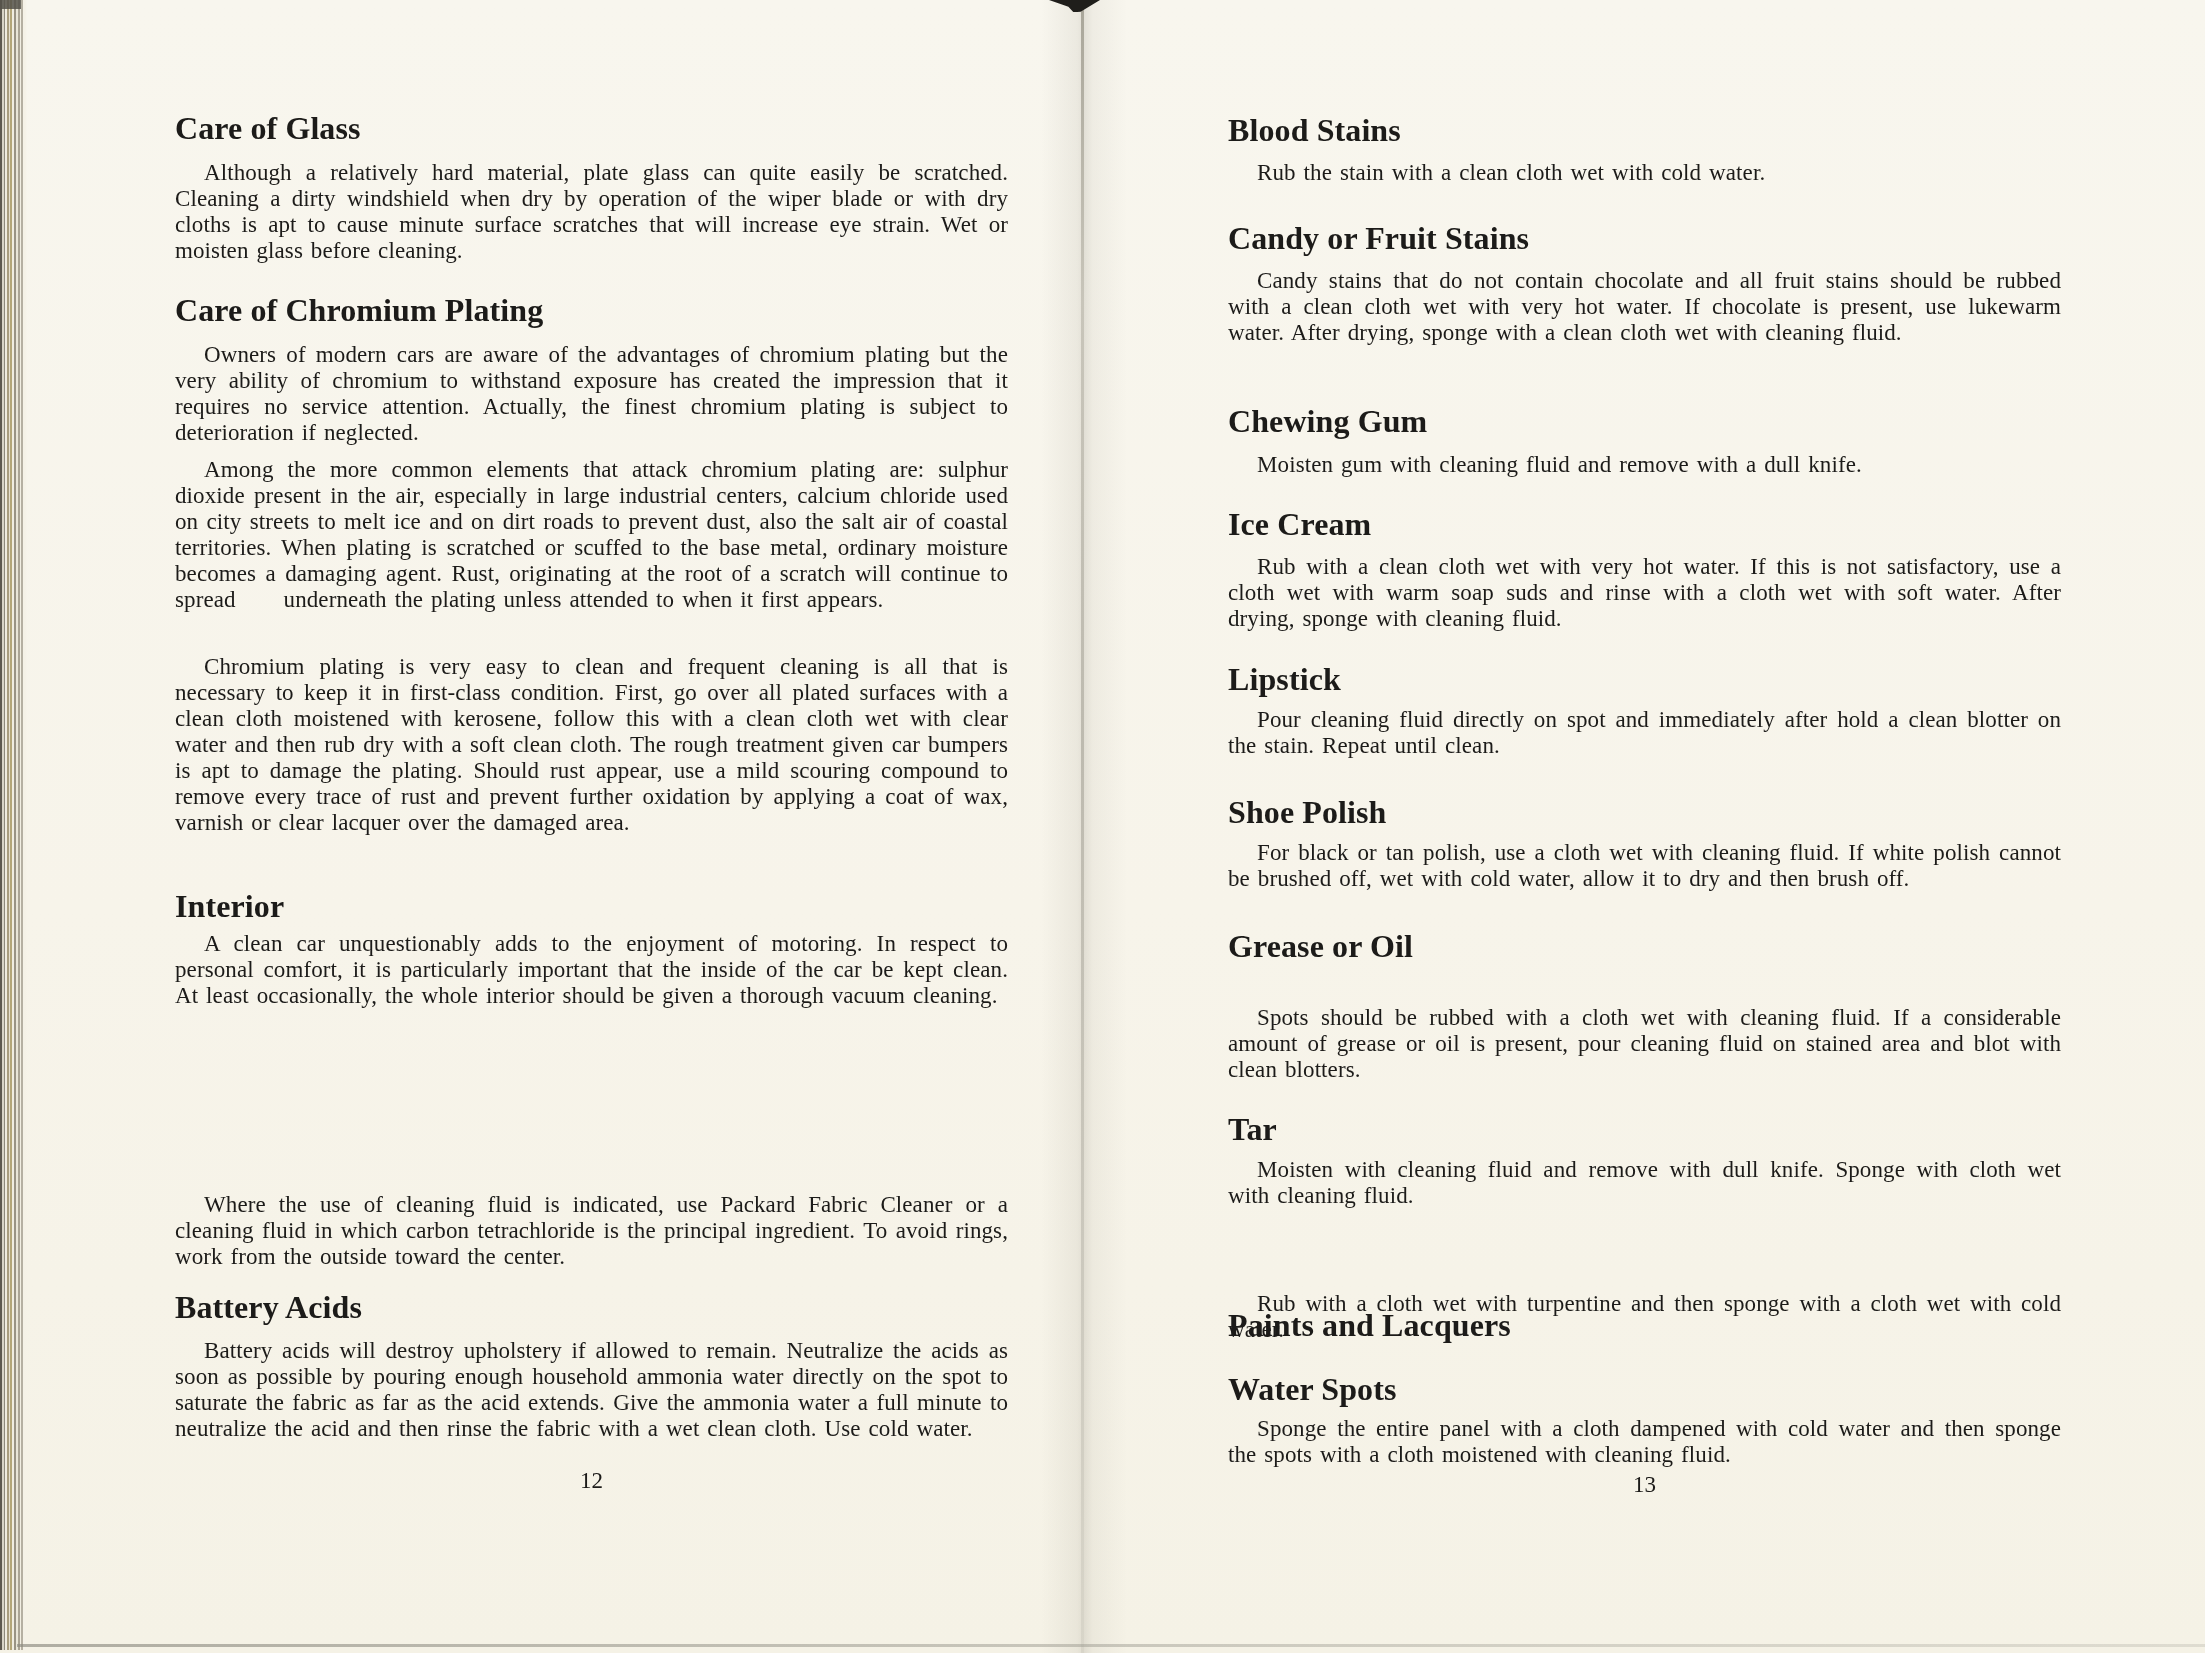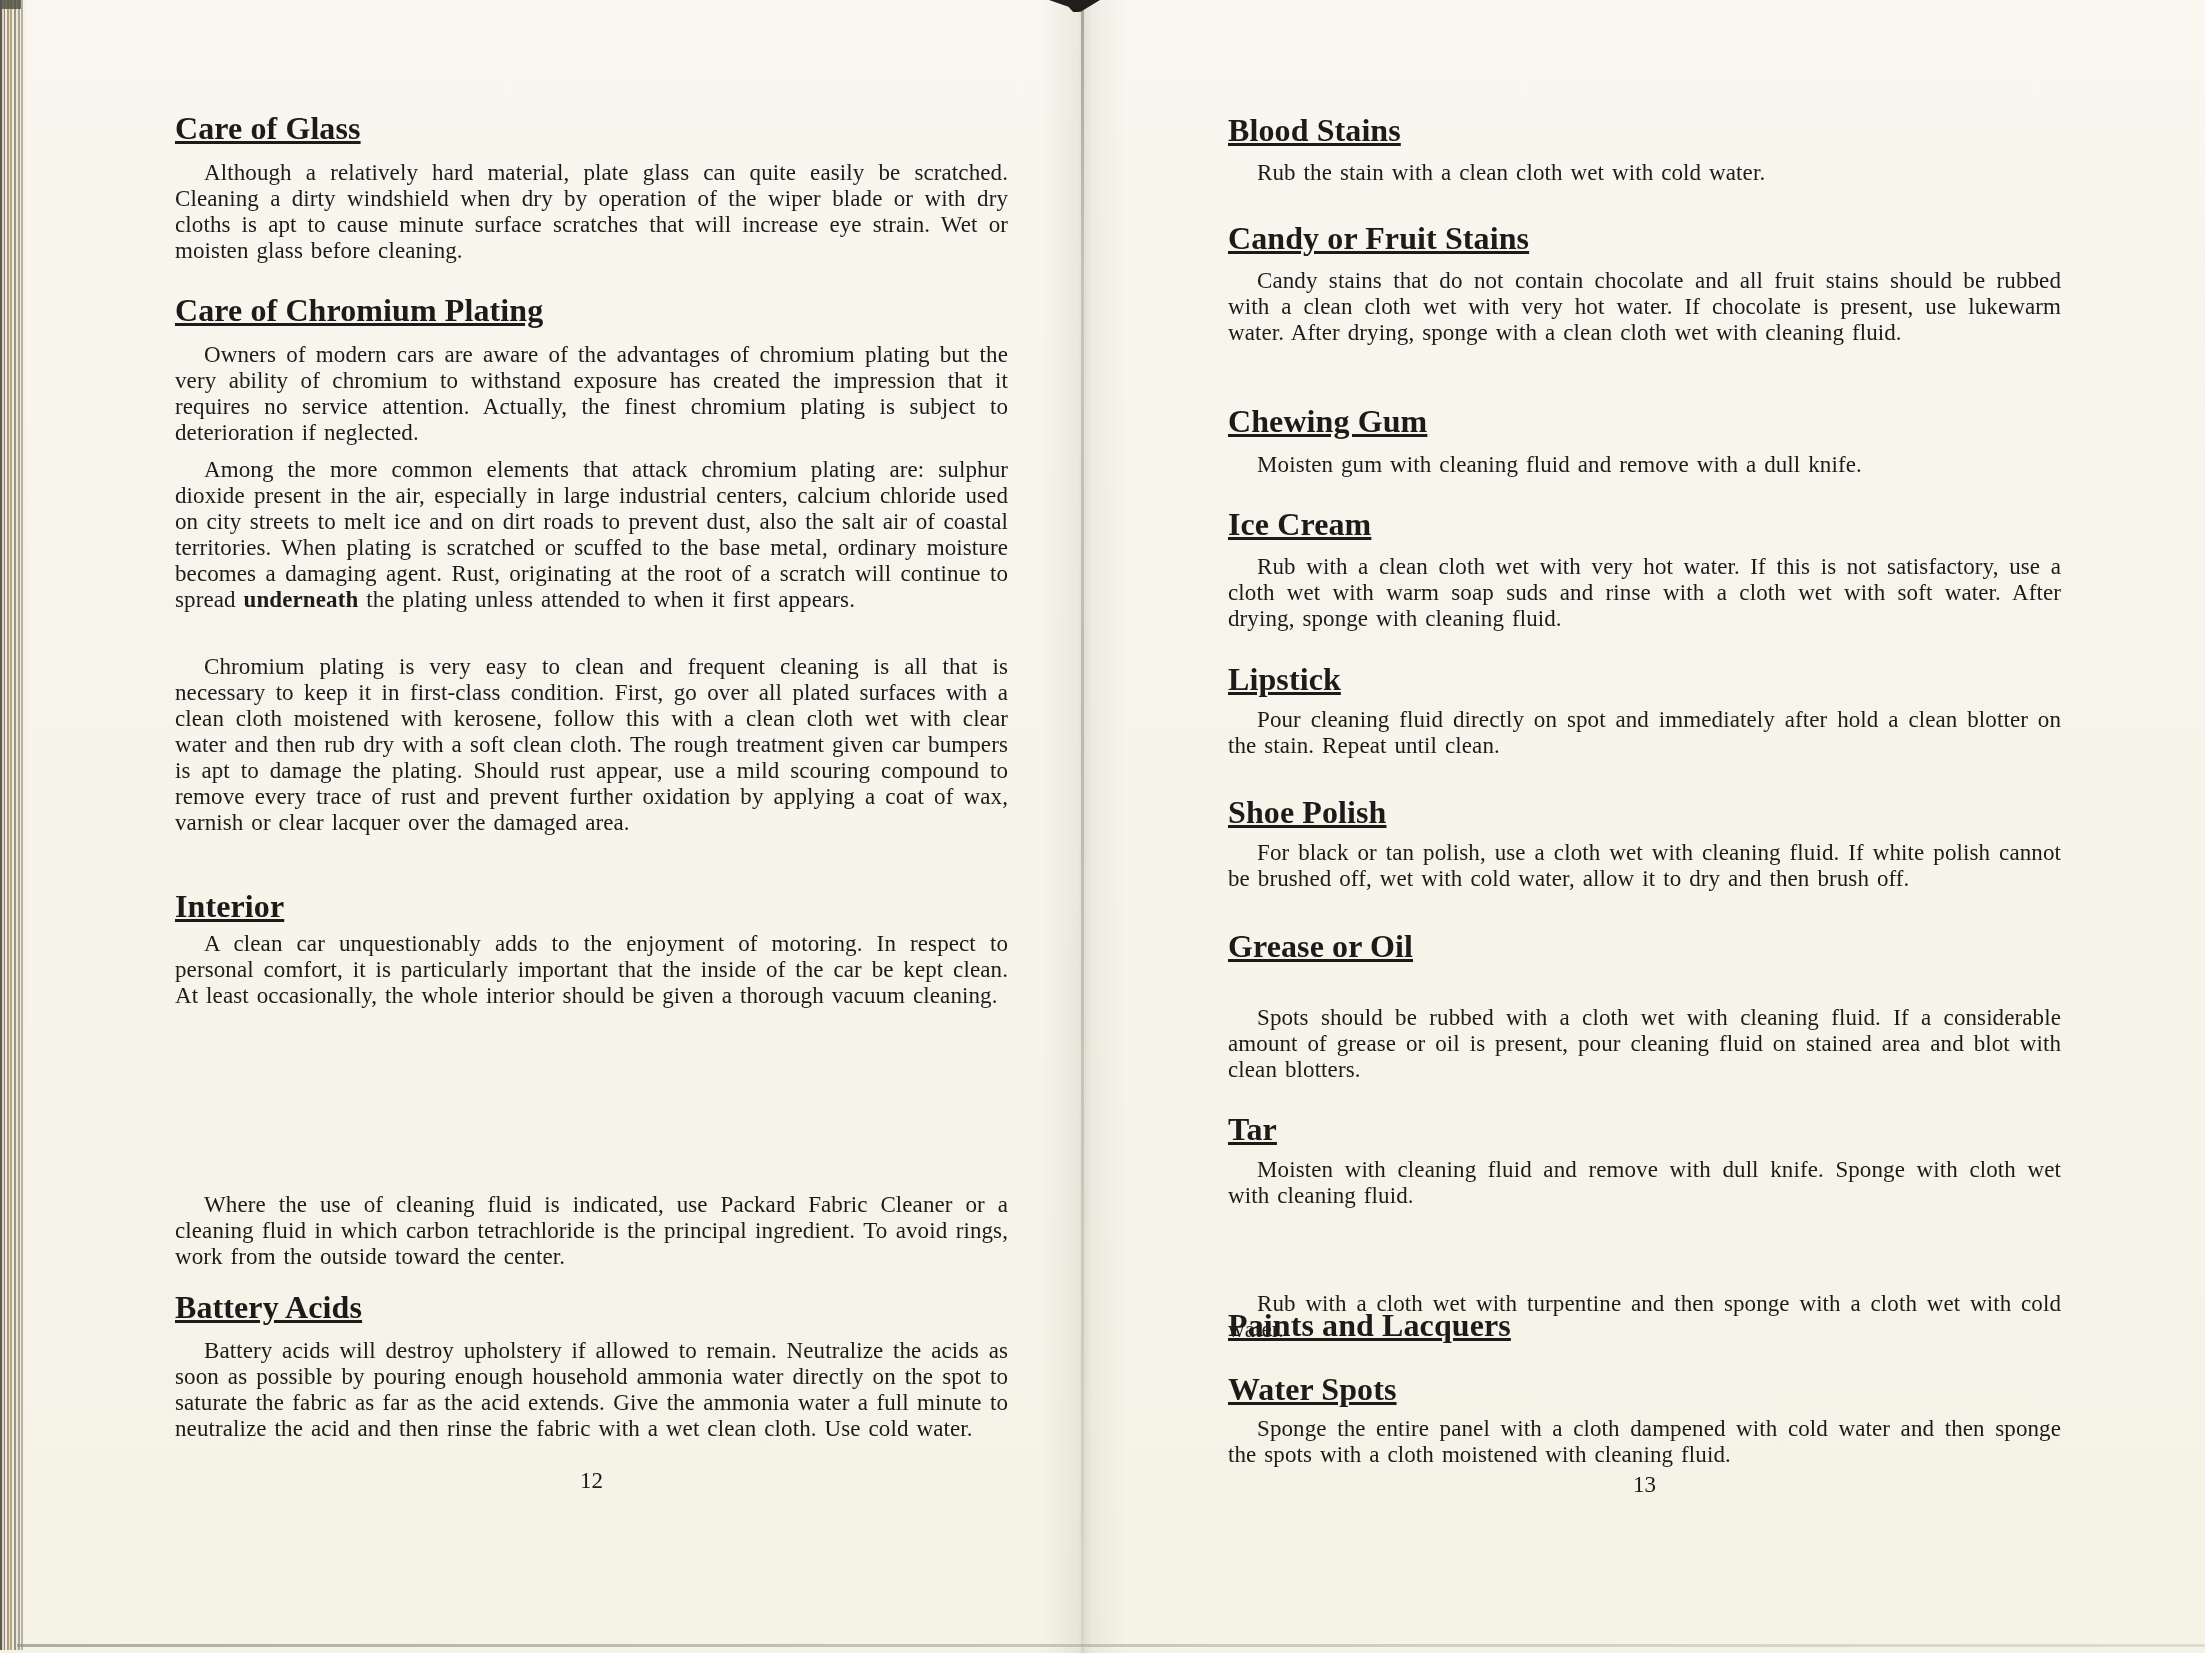--- a/index.html
+++ b/index.html
@@ -67,39 +67,38 @@
   }
 
   .page { position: absolute; top: 0; height: 1654px; }
   .page-left  { left: 175px;  width: 833px; }
   .page-right { left: 1228px; width: 833px; }
 
   .h2 {
     position: absolute; left: 0; width: 100%;
     font-size: 32px; line-height: 34px; font-weight: bold;
     letter-spacing: 0.1px;
-    text-decoration: underline;
   }
   .body-p {
     position: absolute; left: 0; width: 100%;
     font-size: 23px; line-height: 26px;
     text-align: justify; text-indent: 29px;
     word-spacing: 0.09em; letter-spacing: 0.1px;
     margin: 0;
   }
   .big-h {
     position: absolute; left: 0; width: 100%;
     font-size: 45px; line-height: 49px; font-weight: bold;
     text-align: center; letter-spacing: 0.3px;
   }
   .page-num {
     position: absolute; left: 0; width: 100%;
     font-size: 23px; line-height: 24.5px; text-align: center;
   }
-  .bold-word { font-weight: bold; }
+  .bold-word { font-weight: normal; margin-left: 40px; }
 </style>
 </head>
 <body>
 
 <div class="canvas">
 
   <div class="edge-stack"></div>
   <div class="edge-stack-top-shade"></div>
   <div class="gutter-shadow"></div>
   <div class="gutter-line"></div>

